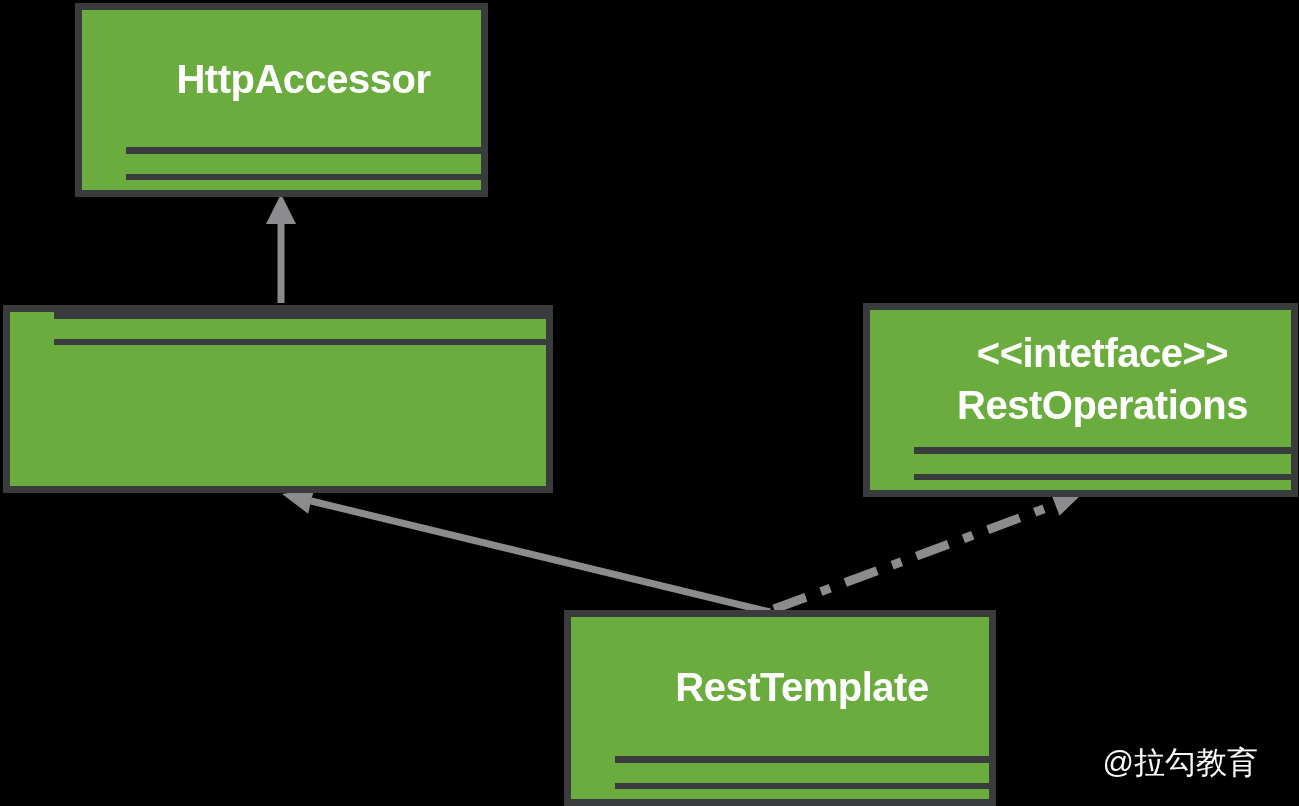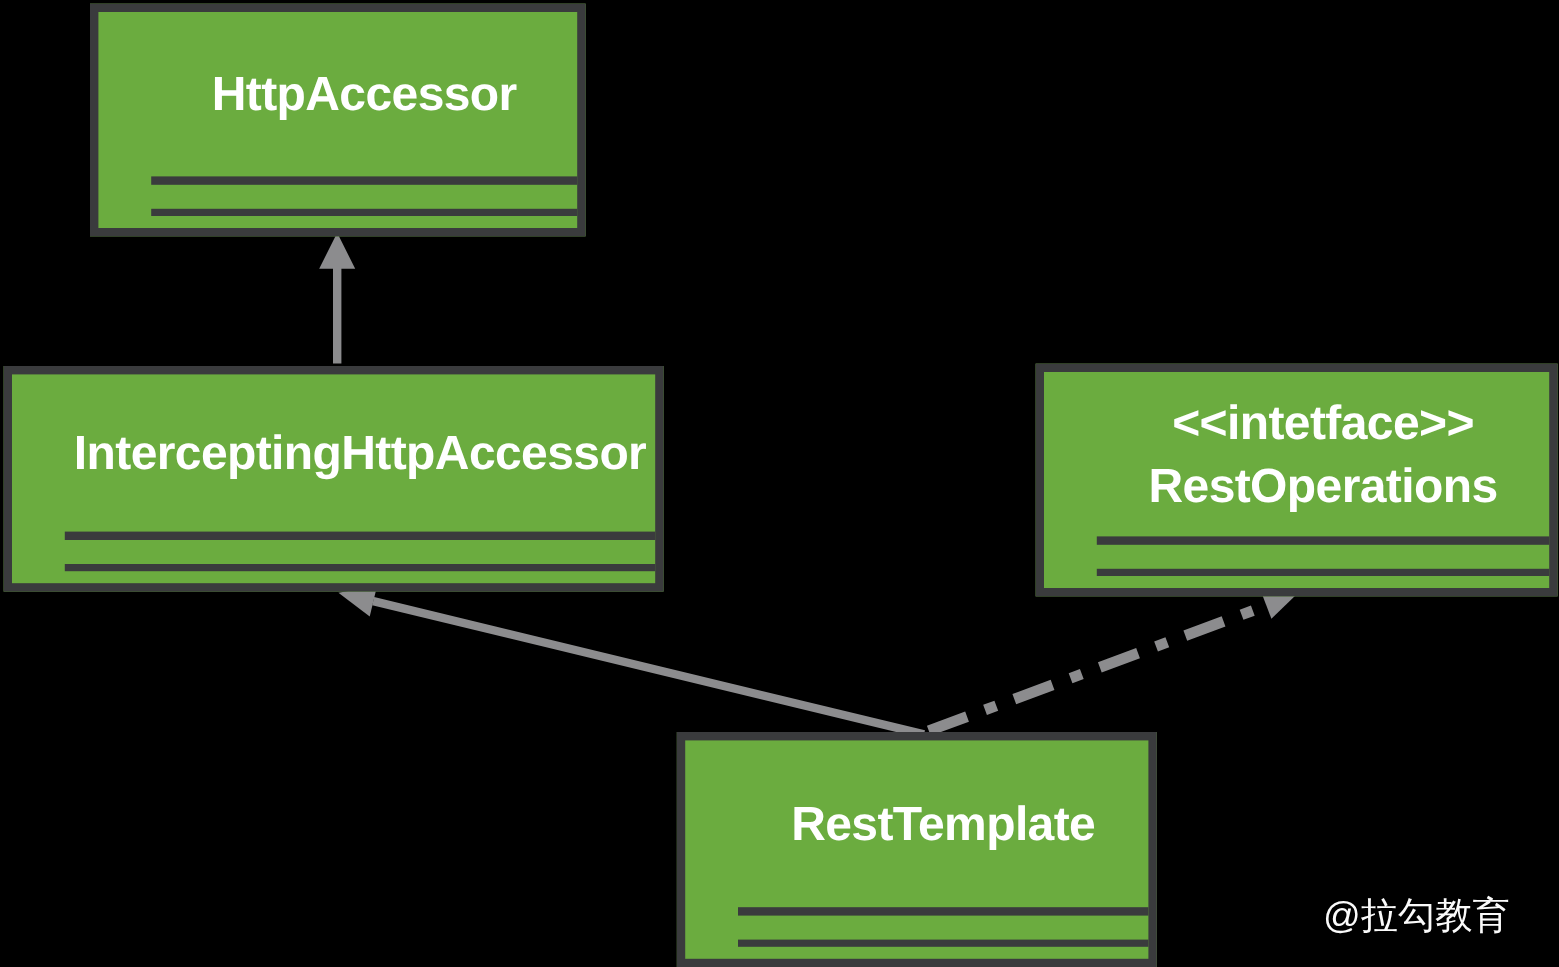--- a/index.html
+++ b/index.html
@@ -48,21 +48,21 @@
     height: 20px;
     border-top: 7px solid #3a3b3d;
   }
   .uml-row2 {
     height: 10px;
     border-top: 6px solid #3a3b3d;
   }
   #box-http-accessor          { left: 75px;  top: 3px;   width: 413px; height: 194px; }
   #box-intercepting-accessor  { left: 3px;   top: 305px; width: 550px; height: 188px; }
   #box-rest-operations        { left: 863px; top: 303px; width: 435px; height: 194px; }
-  #box-rest-template          { left: 564px; top: 610px; width: 400px; height: 196px; }
+  #box-rest-template          { left: 564px; top: 610px; width: 432px; height: 196px; }
   .watermark {
     position: absolute;
     right: 41px;
     top: 742px;
     color: #fafafa;
     font-size: 31px;
     font-weight: 400;
     white-space: nowrap;
   }
 </style>
@@ -83,21 +83,20 @@
     <polygon points="1083,493 1050.3,491.4 1059.5,515.7" fill="#8c8c8e"></polygon>
   </svg>
 
   <div class="uml-box" id="box-http-accessor">
     <div class="uml-title">HttpAccessor</div>
     <div class="uml-row1"></div>
     <div class="uml-row2"></div>
   </div>
 
   <div class="uml-box" id="box-intercepting-accessor">
-    <div class="uml-title">InterceptingHttpAccessor</div>
     <div class="uml-row1"></div>
     <div class="uml-row2"></div>
   </div>
 
   <div class="uml-box" id="box-rest-operations">
     <div class="uml-title">
       <span>&lt;&lt;intetface&gt;&gt;</span>
       <span>RestOperations</span>
     </div>
     <div class="uml-row1"></div>

